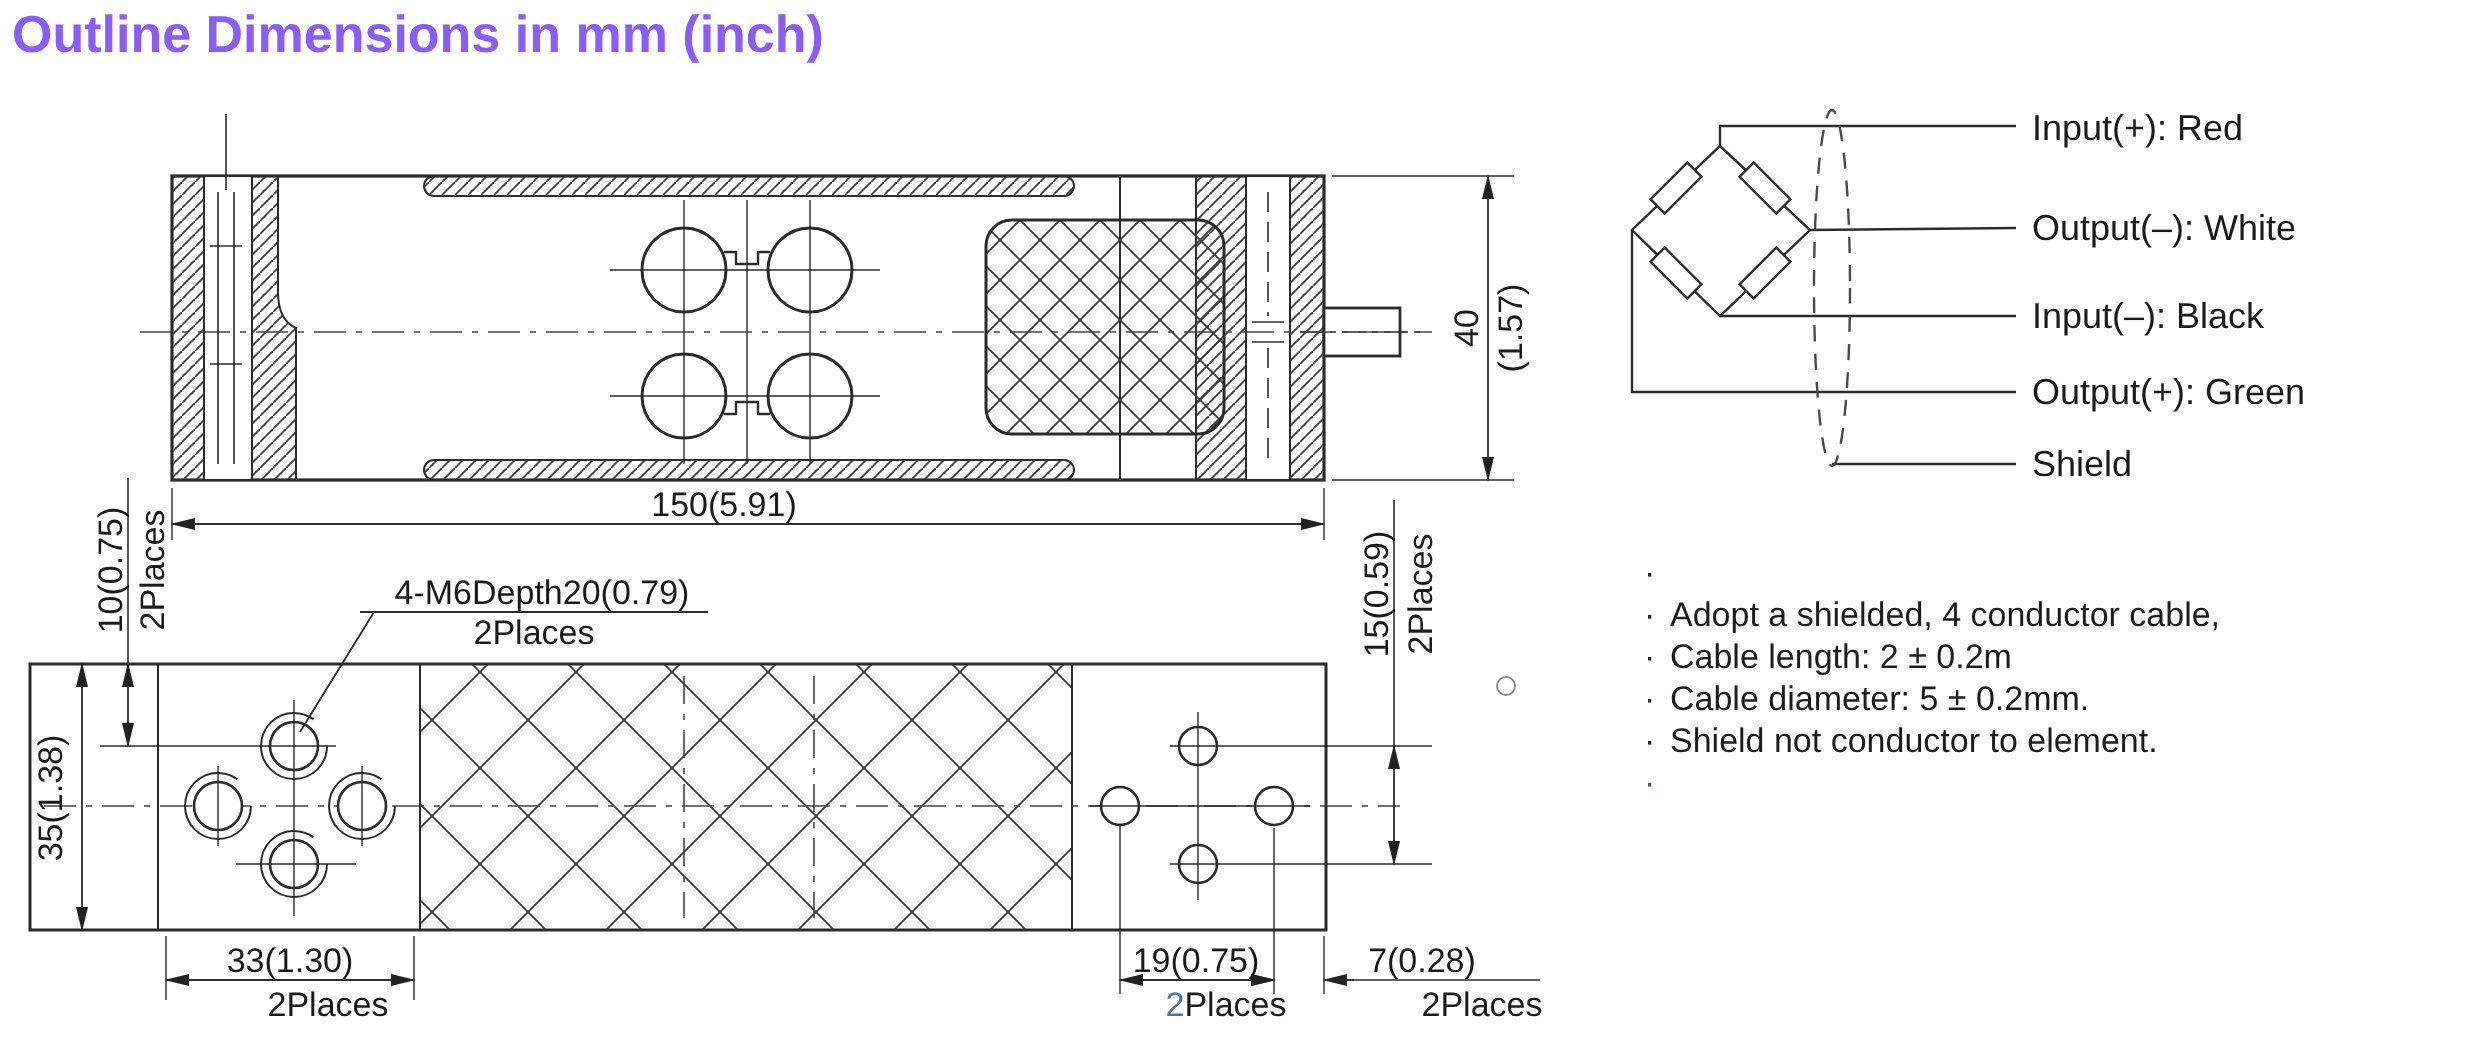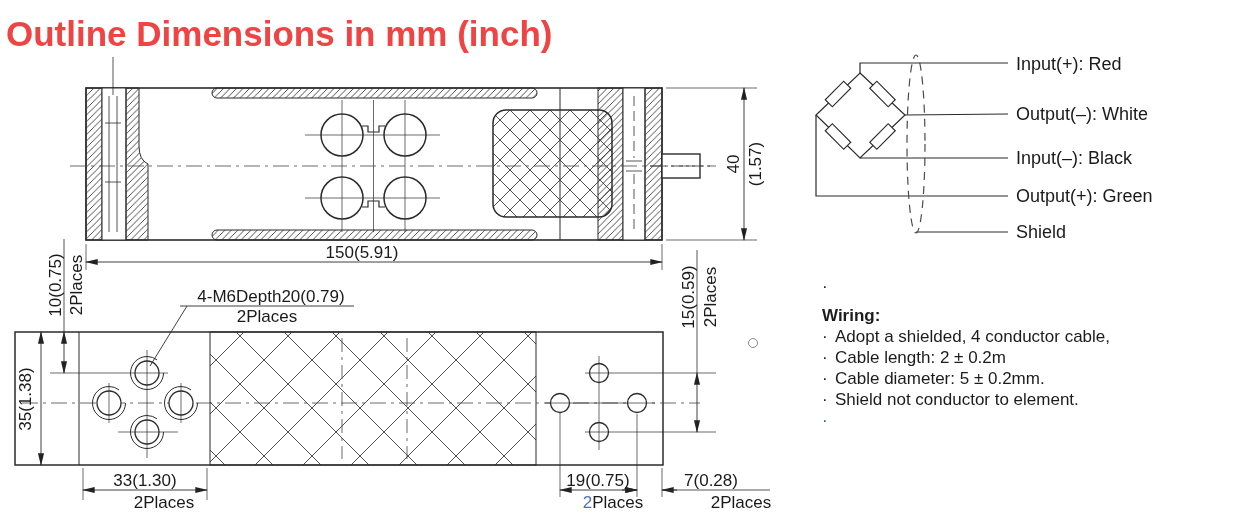--- a/index.html
+++ b/index.html
@@ -1,19 +1,19 @@
 <!DOCTYPE html>
 <html><head>
 <meta charset="utf-8">
 <style>
   html,body{margin:0;padding:0;background:#ffffff;}
   #stage{position:relative;width:1242px;height:530px;background:#ffffff;overflow:hidden;
          font-family:"Liberation Sans",sans-serif;color:#1a1a1a;}
-  #page-title{position:absolute;left:6px;top:14px;font-size:35px;font-weight:bold;
-              letter-spacing:0px;color:#ef4444;white-space:nowrap;}
+  #page-title{position:absolute;left:6px;top:2px;font-size:26px;font-weight:bold;
+              letter-spacing:0px;color:#8b5cf6;white-space:nowrap;}
   svg text{font-family:"Liberation Sans",sans-serif;fill:#1a1a1a;}
   .dimtxt{font-size:17px;}
   .wirelbl{font-size:18px;}
   #notes{position:absolute;left:822px;top:276px;width:420px;font-size:17px;line-height:21px;color:#1c1c1c;}
   .note{display:flex;}
   .note .b{flex:0 0 13px;text-align:left;}
   .note .nt{flex:1;}
   .wiring-head{font-weight:bold;margin:8px 0 0 0;}
   .disc{margin-bottom:0;}
   .blue{color:#47536f;}
@@ -184,21 +184,20 @@
     <text class="wirelbl" x="1016" y="164">Input(–): Black</text>
     <text class="wirelbl" x="1016" y="202">Output(+): Green</text>
     <text class="wirelbl" x="1016" y="238">Shield</text>
   </svg>
 
   <div id="notes">
     <div class="note disc">
       <span class="b">·</span>
       <span class="nt"><br></span>
     </div>
-    <div class="wiring-head">Wiring:</div>
     <div class="note">
       <span class="b">·</span>
       <span class="nt"><span>Adopt a shielded, 4 conductor cable,</span><br></span>
     </div>
     <div class="note">
       <span class="b">·</span>
       <span class="nt">Cable length: 2 ± 0.2m</span>
     </div>
     <div class="note">
       <span class="b">·</span>

